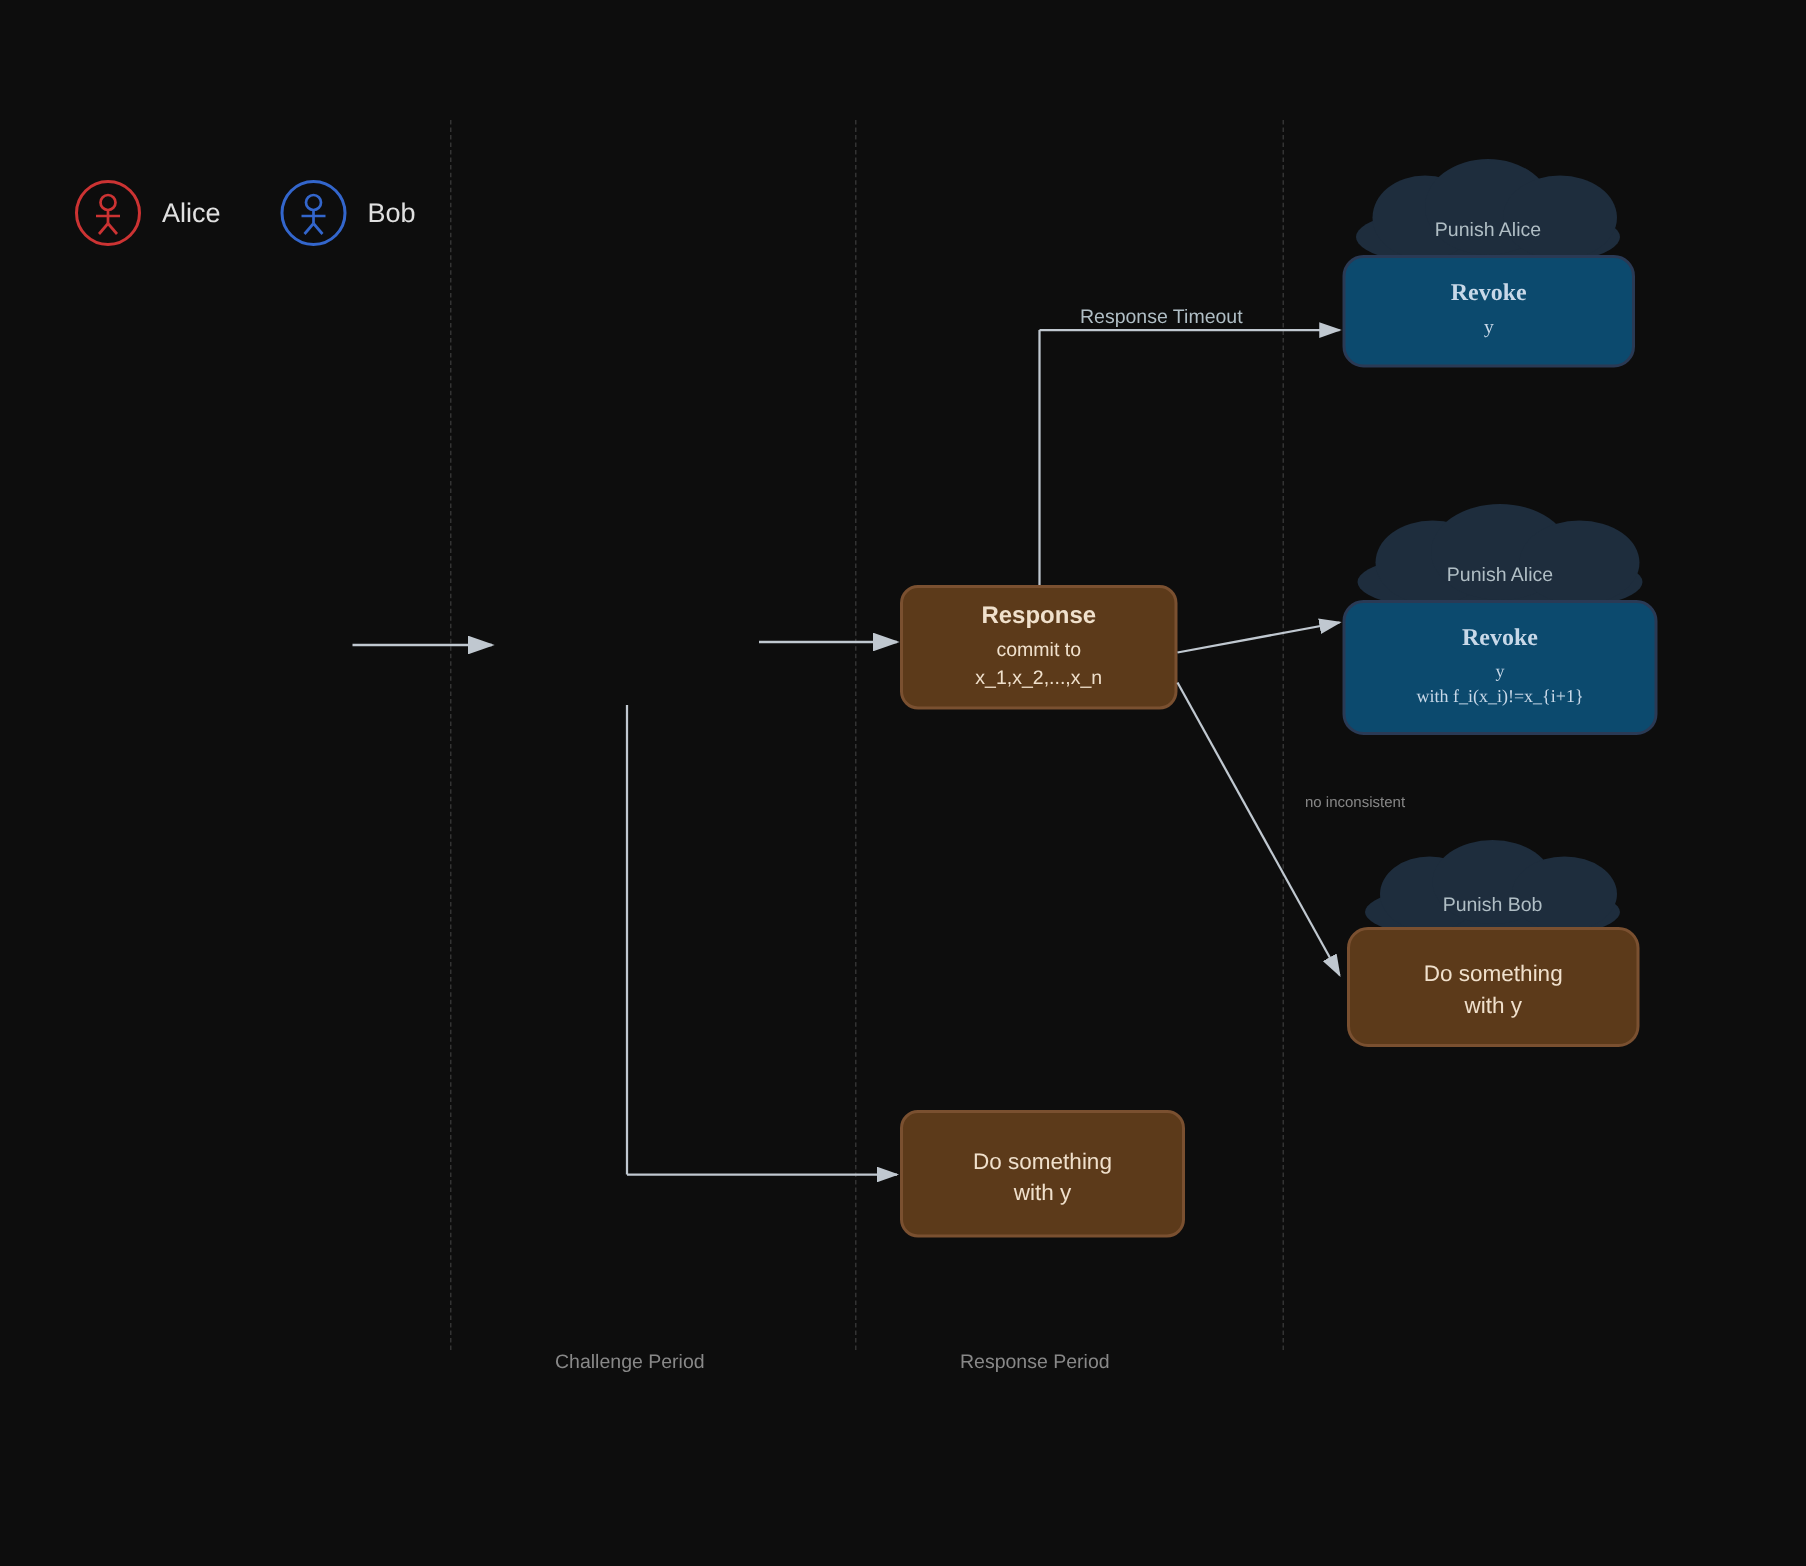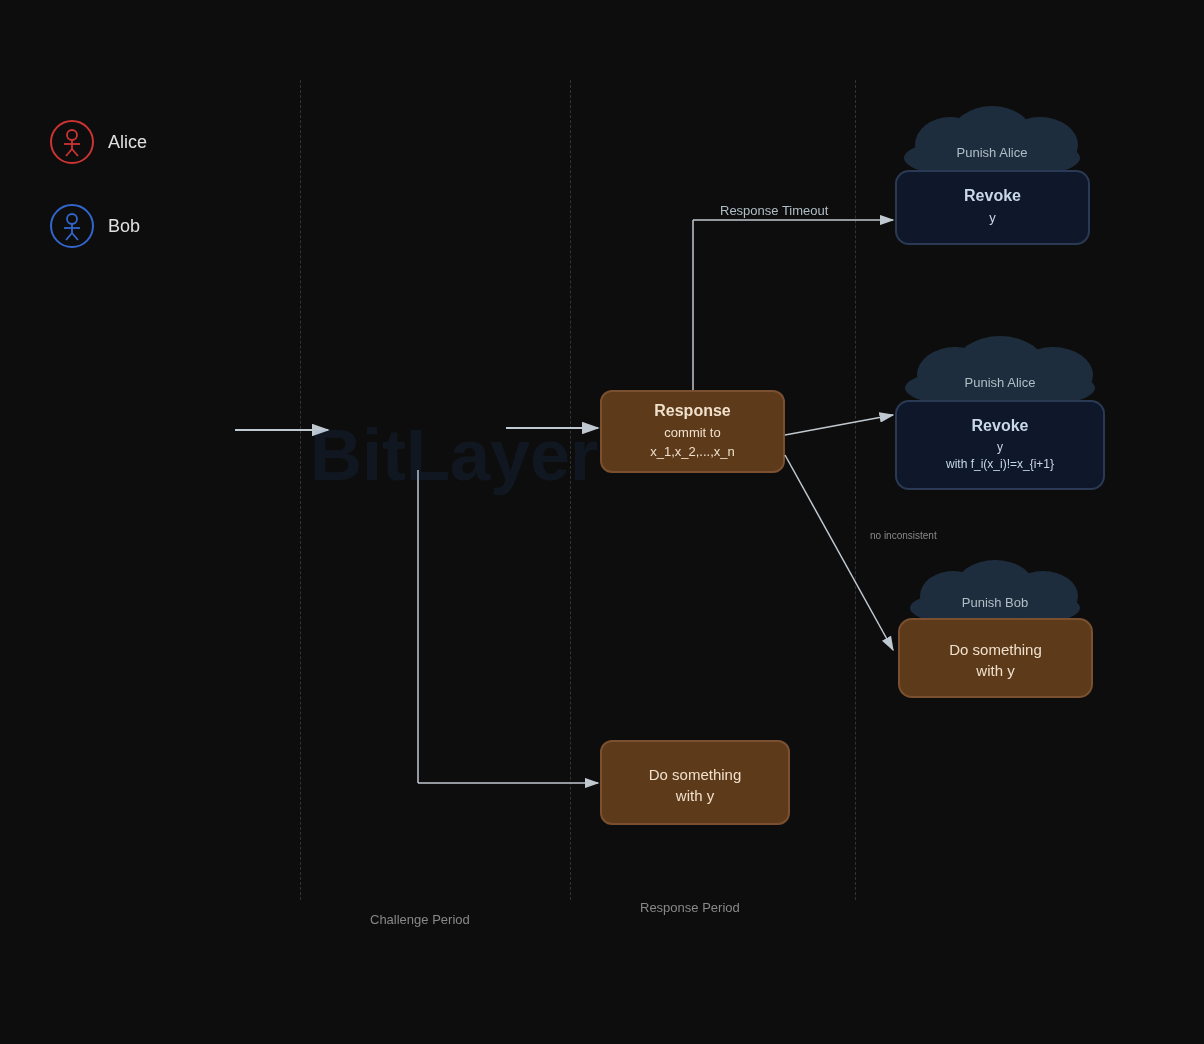--- a/index.html
+++ b/index.html
@@ -18,21 +18,21 @@
       width: 1204px;
       height: 1044px;
     }
 
     
     .legend {
       position: absolute;
       left: 50px;
       top: 120px;
       display: flex;
-      flex-direction: column;
+      flex-direction: row;
       gap: 40px;
     }
     .legend-item {
       display: flex;
       align-items: center;
       gap: 14px;
     }
     .legend-icon {
       width: 44px;
       height: 44px;
@@ -60,23 +60,24 @@
       justify-content: center;
       text-align: center;
       padding: 12px 16px;
     }
     .node-brown {
       background-color: #5c3a1a;
       border: 2px solid #7a5030;
       color: #f0e0cc;
     }
     .node-dark {
-      background-color: #0f172a;
+      background-color: #0c4a6e;
       border: 2px solid #2a3a55;
       color: #c8d8e8;
+      font-family: Liberation Serif, serif;
     }
     .node-title {
       font-weight: bold;
       font-size: 16px;
     }
     .node-sub {
       font-size: 13px;
       margin-top: 4px;
       line-height: 1.4;
     }
@@ -248,23 +249,18 @@
 
     <line x1="785" y1="435" x2="893" y2="415" stroke="#c0c8d0" stroke-width="1.5" marker-end="url(#arrowhead)"></line>
 
     <line x1="785" y1="455" x2="893" y2="650" stroke="#c0c8d0" stroke-width="1.5" marker-end="url(#arrowhead)"></line>
 
     <line x1="418" y1="470" x2="418" y2="783" stroke="#c0c8d0" stroke-width="1.5"></line>
     <line x1="418" y1="783" x2="598" y2="783" stroke="#c0c8d0" stroke-width="1.5" marker-end="url(#arrowhead)"></line>
 
   </svg>
 
-  <div class="period-label" style="left: 370px; top: 900px; margin-top: 12px;">Challenge Period</div>
+  <div class="period-label" style="left: 370px; top: 900px;">Challenge Period</div>
   <div class="period-label" style="left: 640px; top: 900px;">Response Period</div>
 
 
-  <div style="position:absolute; left:280px; top:360px; opacity:0.08; pointer-events:none;">
-    <svg width="400" height="200" viewBox="0 0 400 200">
-      <text x="30" y="120" font-size="72" font-weight="bold" fill="#4488ff" font-family="Arial">BitLayer</text>
-    </svg>
-  </div>
 
 </div>
 
 </body></html>

